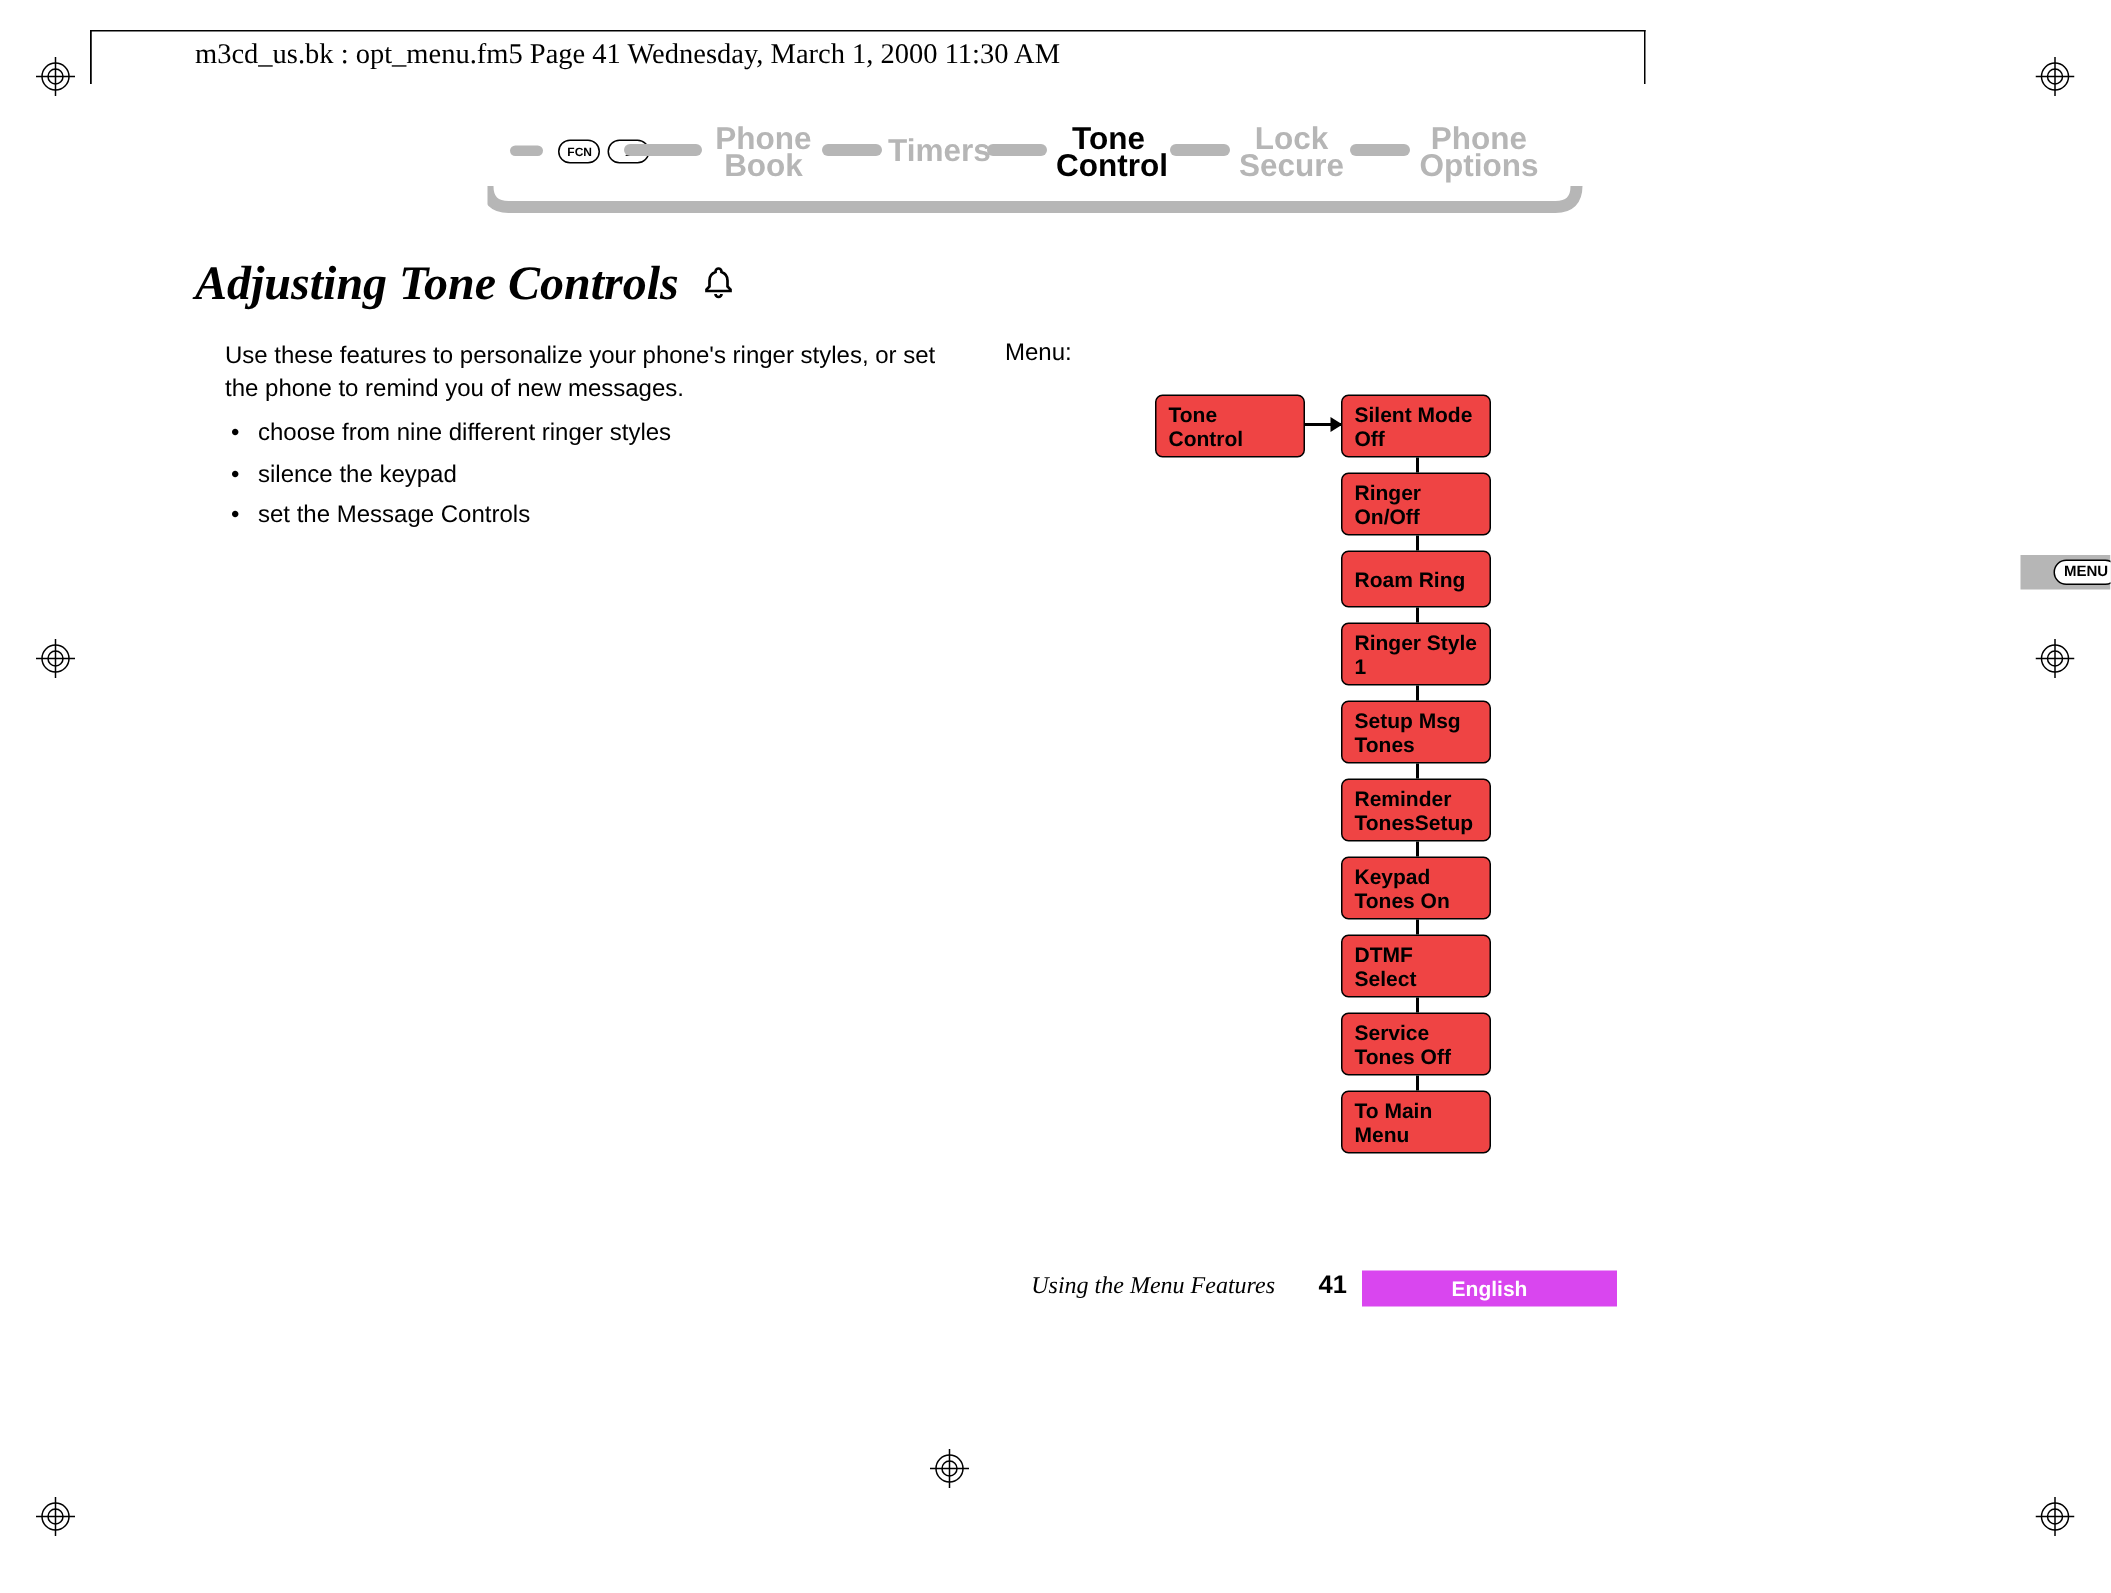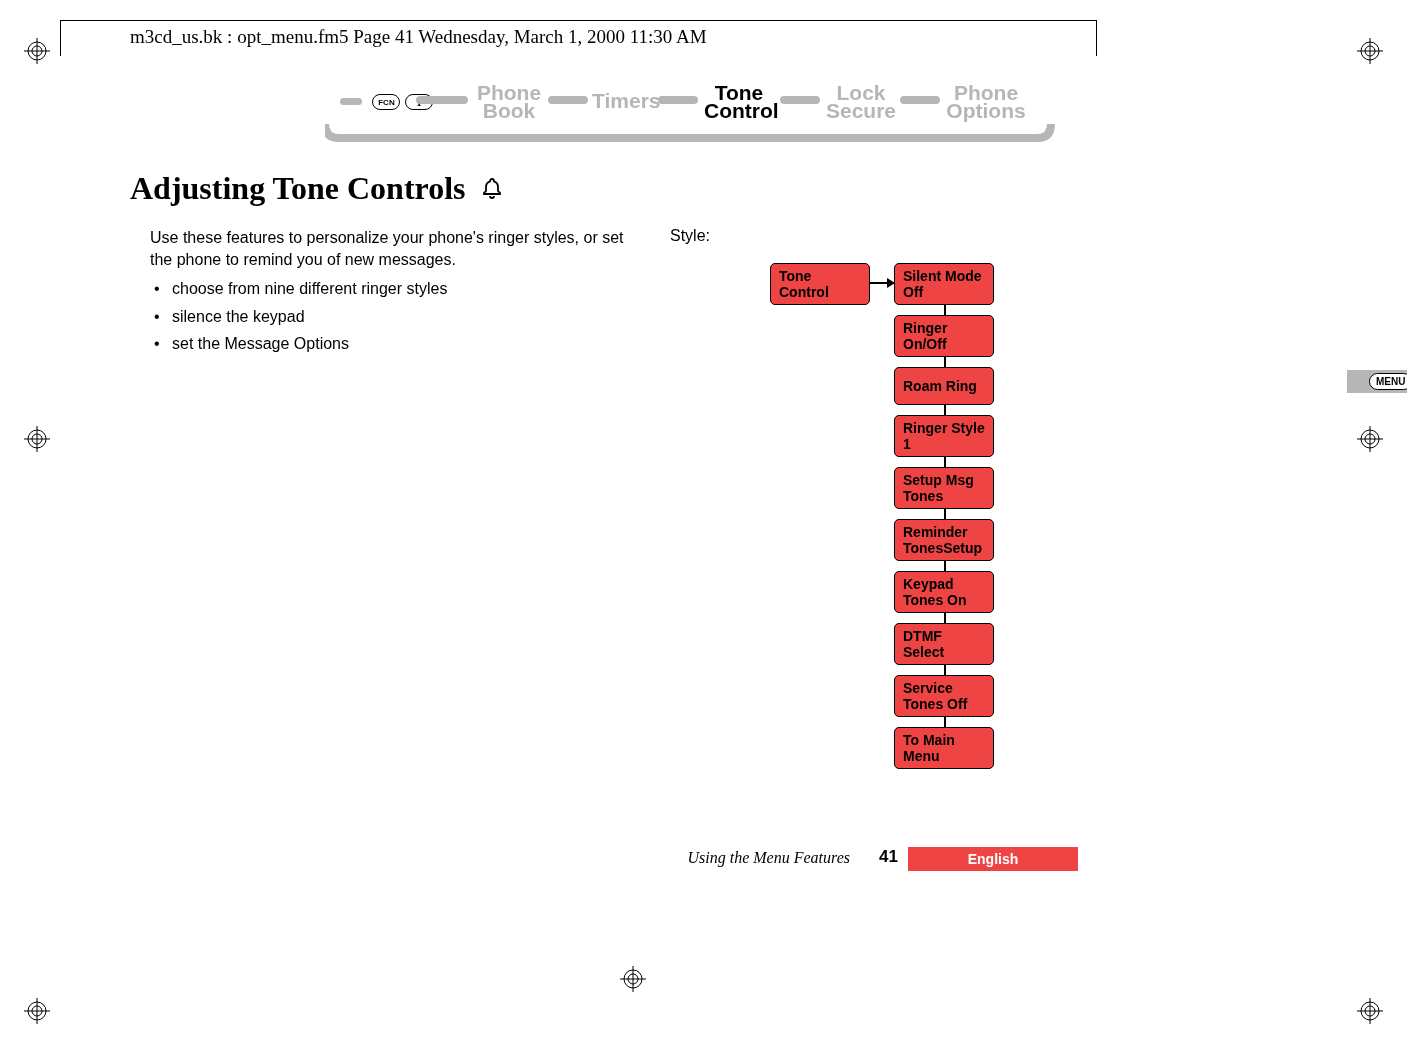--- a/index.html
+++ b/index.html
@@ -85,20 +85,21 @@
     vertical-align: middle;
     margin-right: 6px;
   }
   .nav-underline {
     position: absolute;
     left: 95px;
     top: 44px;
   }
   .heading {
     font-family: "Times New Roman", Times, serif;
+    font-style: italic;
     font-weight: bold;
     font-size: 32px;
     margin-top: 16px;
     margin-bottom: 18px;
   }
   .heading .bell {
     display: inline-block;
     vertical-align: -2px;
     margin-left: 6px;
   }
@@ -209,21 +210,21 @@
     font-weight: bold;
     font-size: 17px;
     position: absolute;
     right: 272px;
     bottom: 0;
   }
   .footer-lang {
     position: absolute;
     right: 92px;
     bottom: -4px;
-    background: #ef4444;
+    background: #d946ef;
     color: #fff;
     font-weight: bold;
     font-size: 14px;
     padding: 4px 30px;
     width: 170px;
     text-align: center;
   }
   
   .side-tab {
     position: absolute;
@@ -352,26 +353,26 @@
         </svg>
     </span>
   </h1>
 
   <div class="columns">
     <div class="col-left">
       <p>Use these features to personalize your phone's ringer styles, or set the phone to remind you of new messages.</p>
       <ul>
         <li>choose from nine different ringer styles</li>
         <li>silence the keypad</li>
-        <li>set the Message Options</li>
+        <li>set the Message Controls</li>
       </ul>
     </div>
 
     <div class="col-right">
-      <div class="start-label">Style:</div>
+      <div class="start-label">Menu:</div>
       <div class="diagram">
         <div class="diagram-parent">
           <div class="box">Tone Control</div>
           <div class="arrow-h"></div>
         </div>
         <div class="diagram-children" id="diagram-children">
             <div class="box child-box">Silent Mode Off</div>
             <div class="child-conn-v"></div>
             <div class="box child-box">Ringer On/Off</div>
             <div class="child-conn-v"></div>

